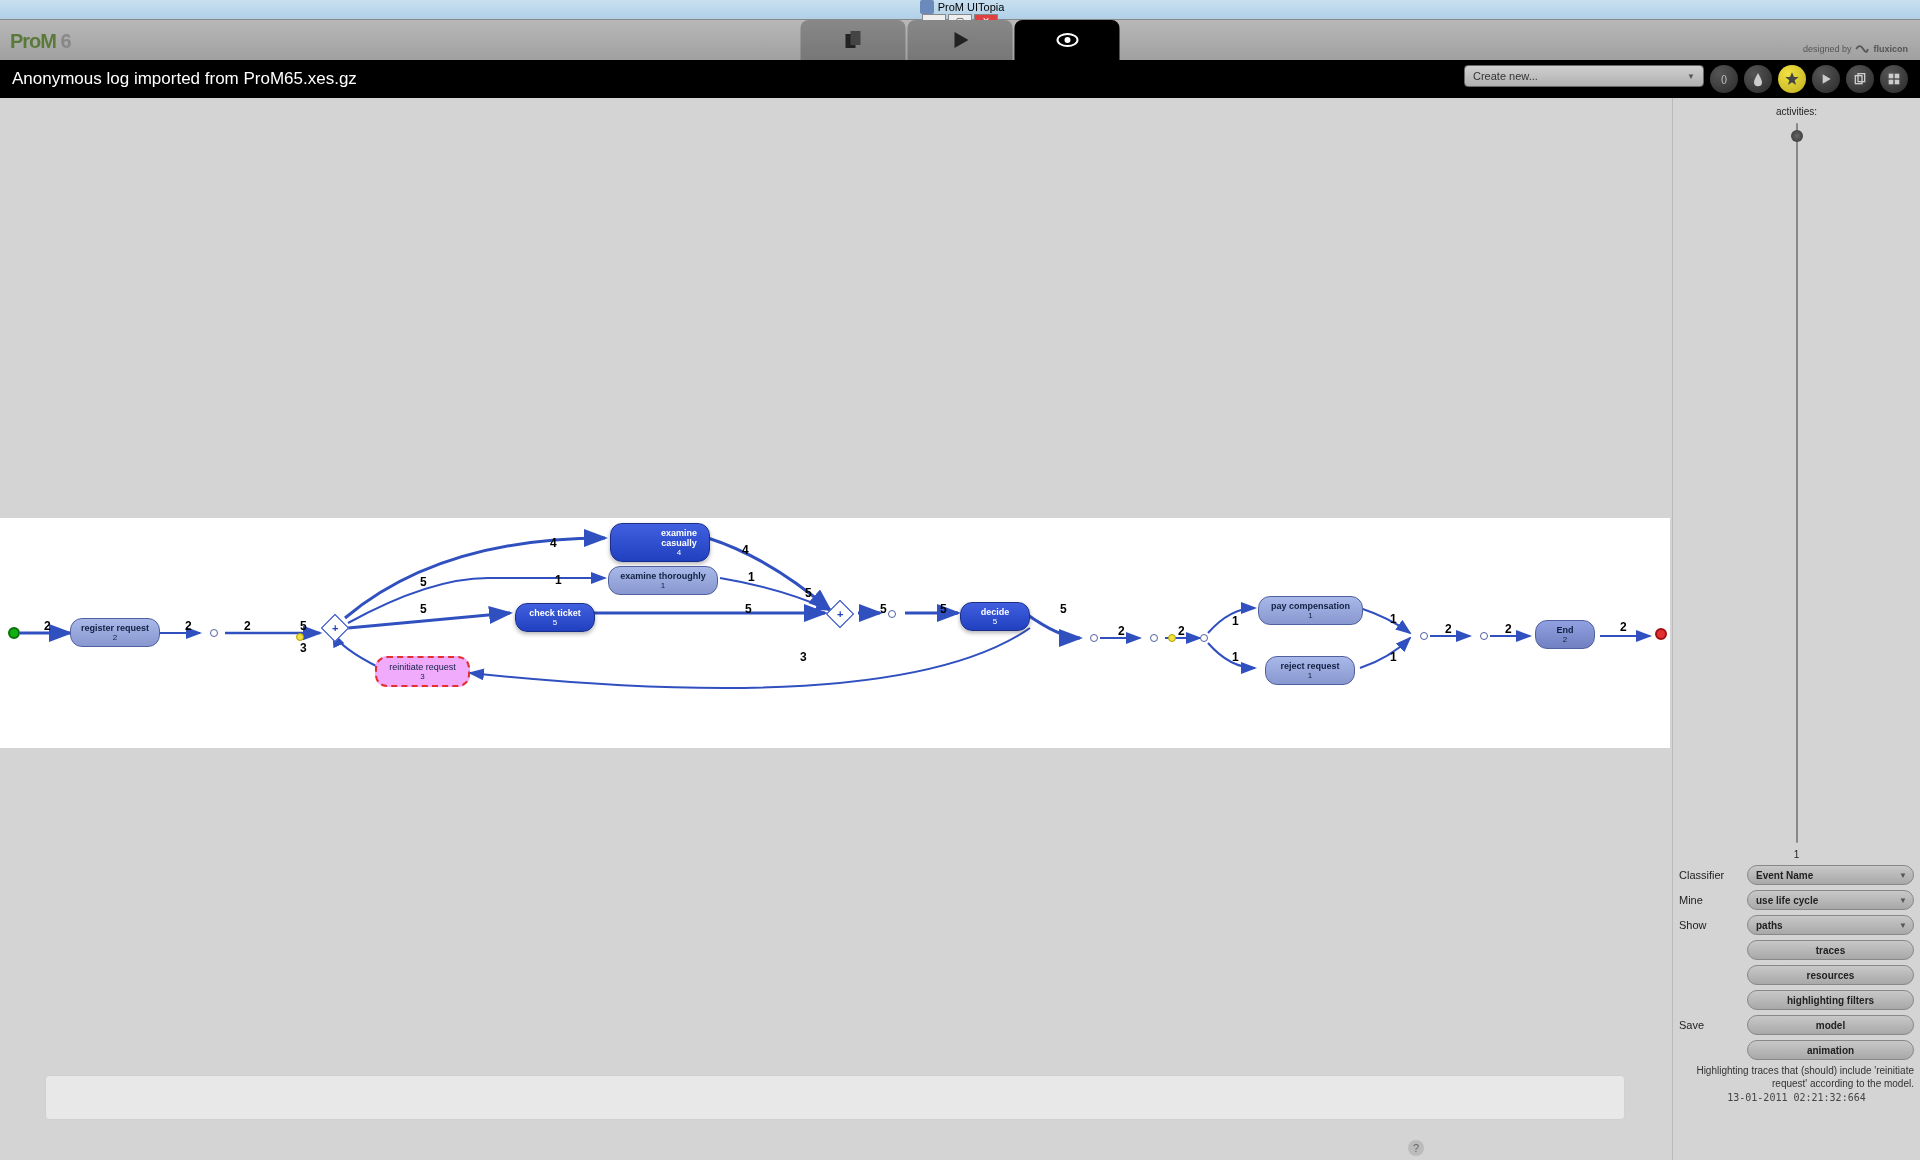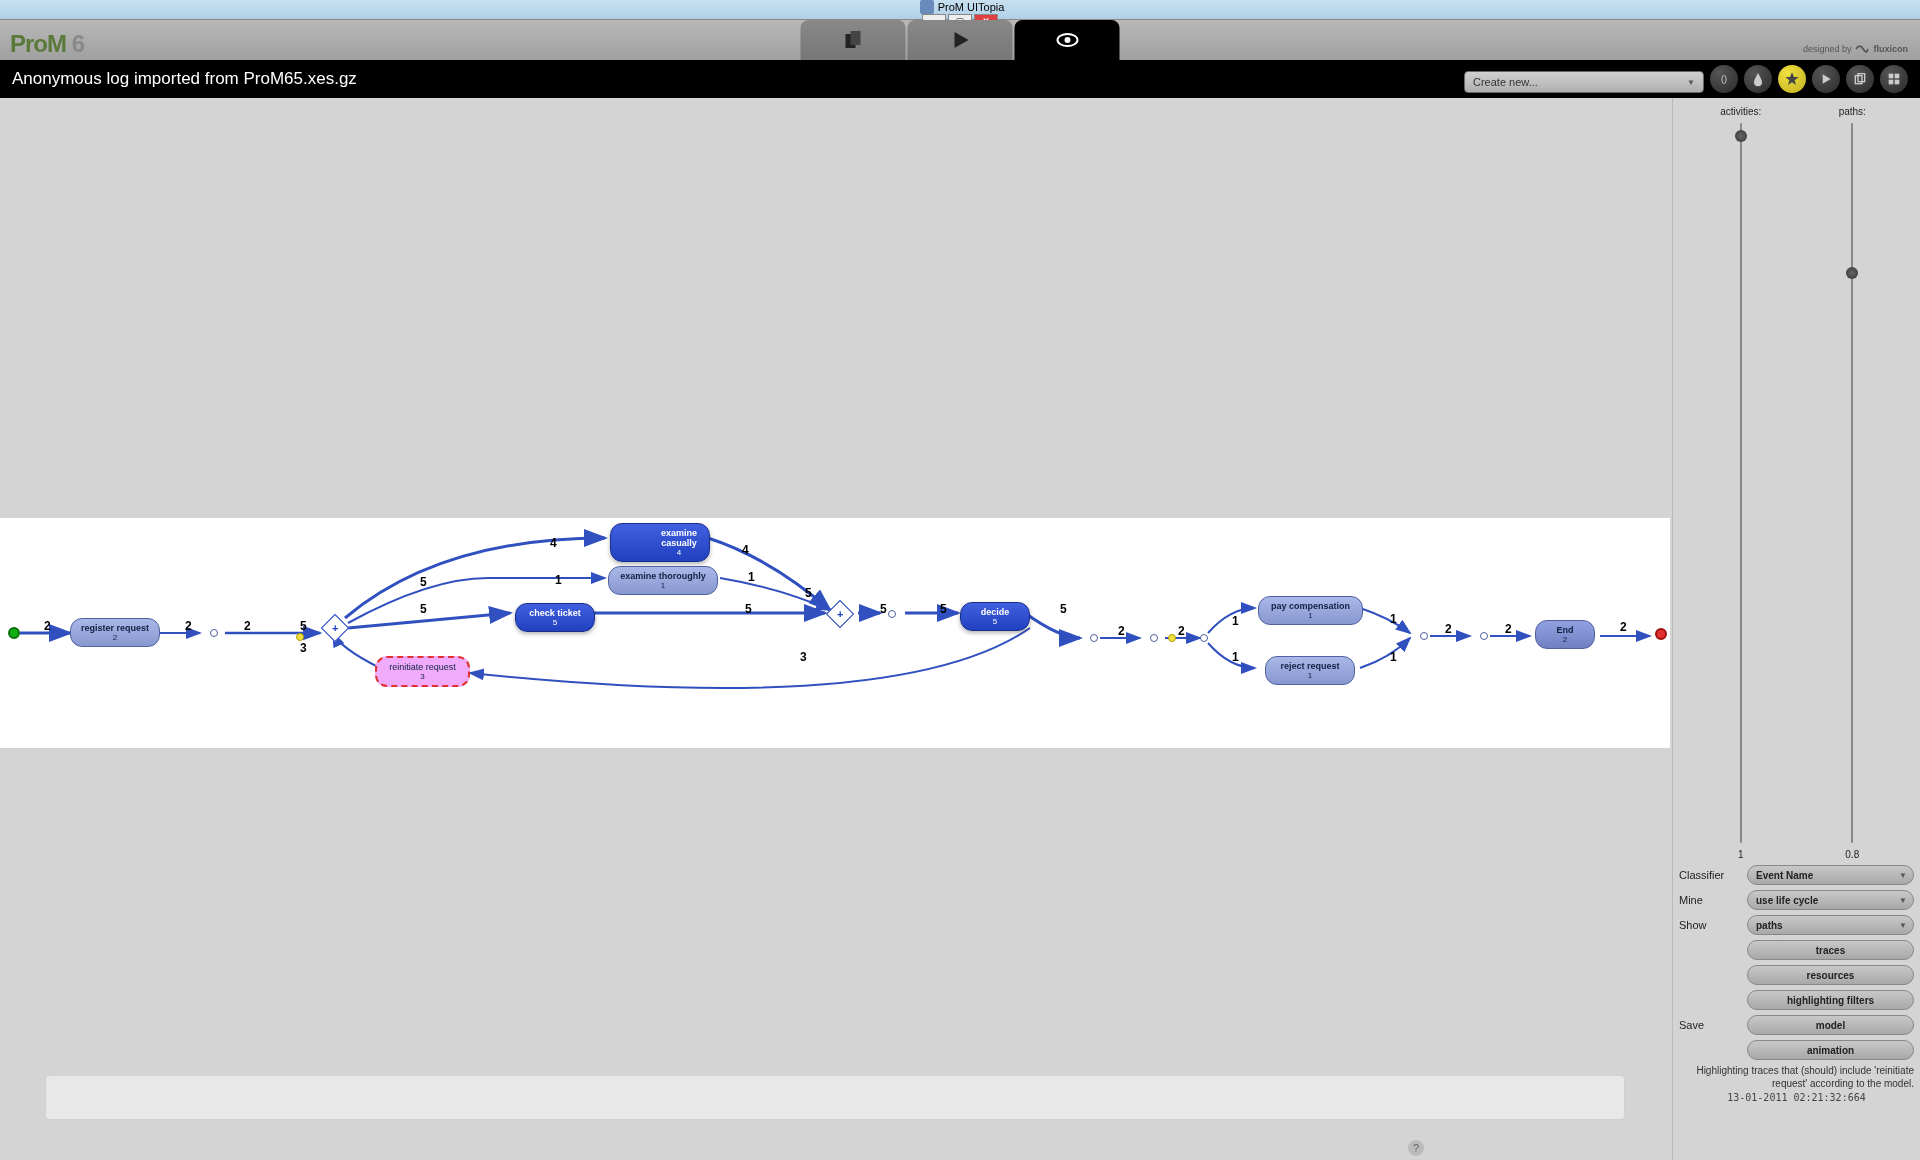--- a/index.html
+++ b/index.html
@@ -31,21 +31,21 @@
   height: 40px;
   background: linear-gradient(#b8b8b8, #a0a0a0);
   position: relative;
   display: flex;
   align-items: center;
 }
 .prom-logo {
   position: absolute;
   left: 10px;
   top: 10px;
-  font-size: 24px;
+  font-size: 20px;
   font-weight: bold;
   color: #5a7a3a;
   letter-spacing: -1px;
 }
 .prom-logo .six { color: #888; }
 .top-tabs {
   position: absolute;
   left: 50%;
   transform: translateX(-50%);
   display: flex;
@@ -77,21 +77,21 @@
 
 .secondary-bar {
   height: 38px;
   background: #000;
   display: flex;
   align-items: center;
   justify-content: space-between;
   padding: 0 12px;
 }
 .page-title { color: #fff; font-size: 17px; font-weight: 500; }
-.secondary-right { display: flex; align-items: flex-end; gap: 6px; margin-left: 16px; }
+.secondary-right { display: flex; align-items: flex-start; gap: 6px; margin-left: 16px; }
 .create-new {
   width: 240px;
   height: 22px;
   background: linear-gradient(#d0d0d0,#b0b0b0);
   border: 1px solid #666;
   border-radius: 4px;
   padding: 0 8px;
   font-size: 11px;
   color: #333;
   display: flex;
@@ -510,27 +510,20 @@
 
   <div class="right-panel">
     <div class="sliders">
       <div class="slider-col">
         <div class="slider-label">activities:</div>
         <div class="slider-track">
           <div class="slider-thumb" style="top:1%;"></div>
         </div>
         <div class="slider-bottom">1</div>
       </div>
-      <div class="slider-col">
-        <div class="slider-label">paths:</div>
-        <div class="slider-track">
-          <div class="slider-thumb" style="top:20%;"></div>
-        </div>
-        <div class="slider-bottom">0.8</div>
-      </div>
     </div>
 
     <div class="control-row">
       <label>Classifier</label>
       <div class="control-select">
           <span>Event Name</span>
         </div>
     </div>
     <div class="control-row">
       <label>Mine</label>

